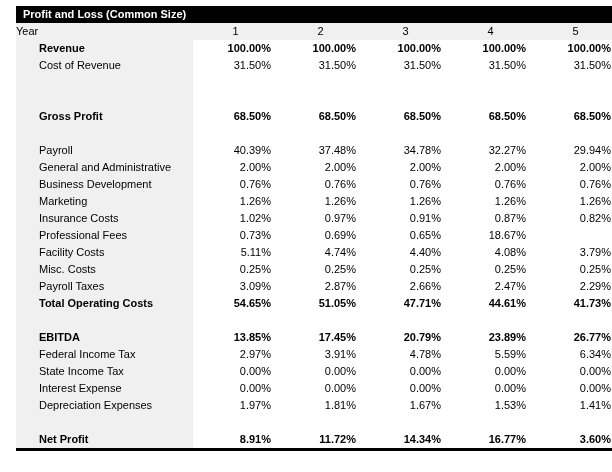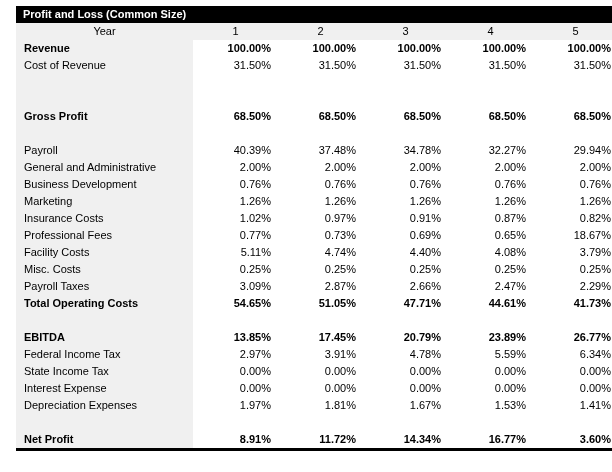--- a/index.html
+++ b/index.html
@@ -35,33 +35,33 @@
   .row {
     display: flex;
     height: 17px;
     line-height: 17px;
     white-space: nowrap;
   }
   .cell-label {
     width: 177px;
     box-sizing: border-box;
     background: #f0f0f0;
-    padding-left: 8px;
+    padding-left: 23px;
     overflow: hidden;
   }
   .cell-val {
     width: 85px;
     box-sizing: border-box;
     background: #ffffff;
     text-align: right;
     padding-right: 7px;
     overflow: hidden;
   }
   .year-row .cell-label {
-    text-align: center;
+    text-align: left;
     padding-left: 0;
   }
   .year-row .cell-val {
     background: #f0f0f0;
     text-align: center;
     padding-right: 0;
   }
   .bold { font-weight: bold; }
   .bottom-bar {
     height: 3px;
@@ -167,21 +167,20 @@
       <div class="row">
         <div class="cell-label">Insurance Costs</div>
         <div class="cell-val">1.02%</div>
         <div class="cell-val">0.97%</div>
         <div class="cell-val">0.91%</div>
         <div class="cell-val">0.87%</div>
         <div class="cell-val">0.82%</div>
       </div>
       <div class="row">
         <div class="cell-label">Professional Fees</div>
-        <div class="cell-val">0.77%</div>
         <div class="cell-val">0.73%</div>
         <div class="cell-val">0.69%</div>
         <div class="cell-val">0.65%</div>
         <div class="cell-val">18.67%</div>
       </div>
       <div class="row">
         <div class="cell-label">Facility Costs</div>
         <div class="cell-val">5.11%</div>
         <div class="cell-val">4.74%</div>
         <div class="cell-val">4.40%</div>

